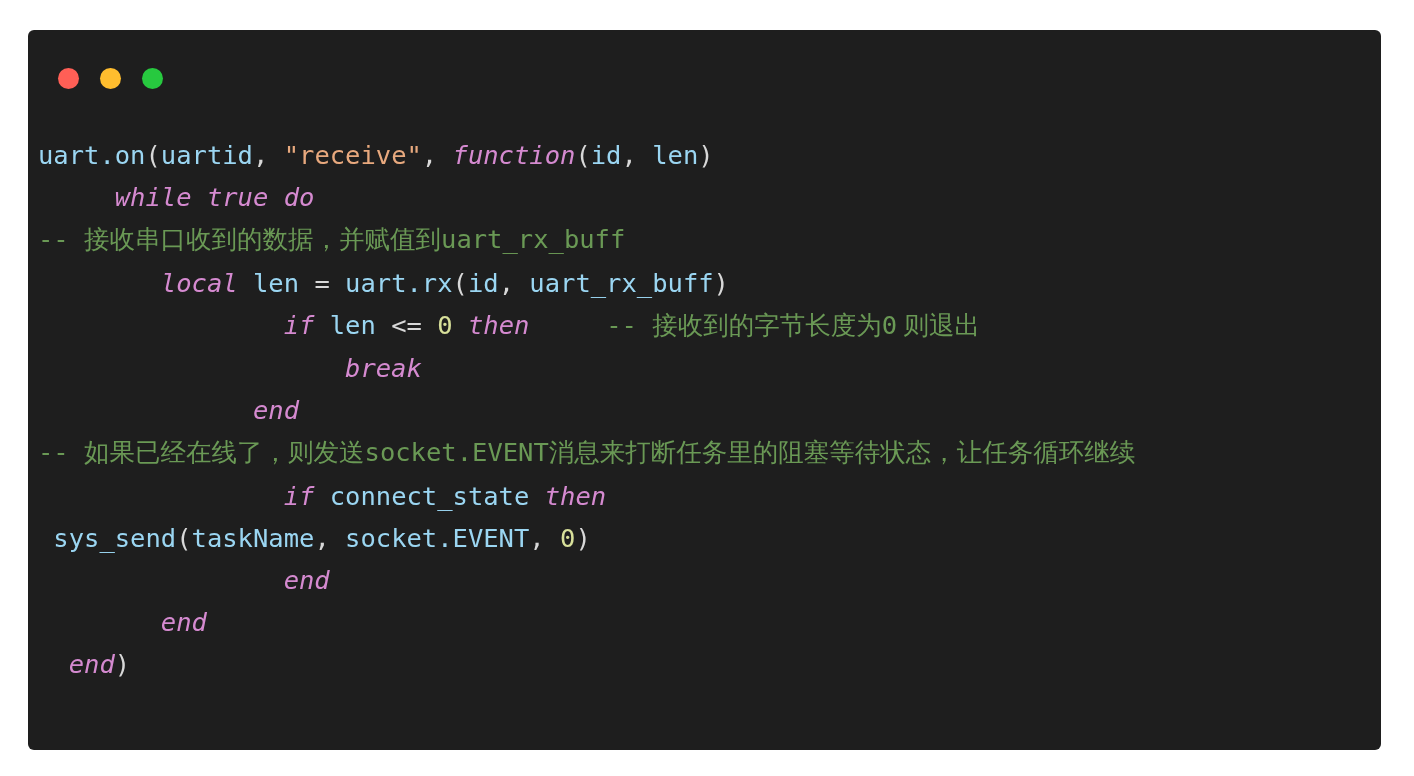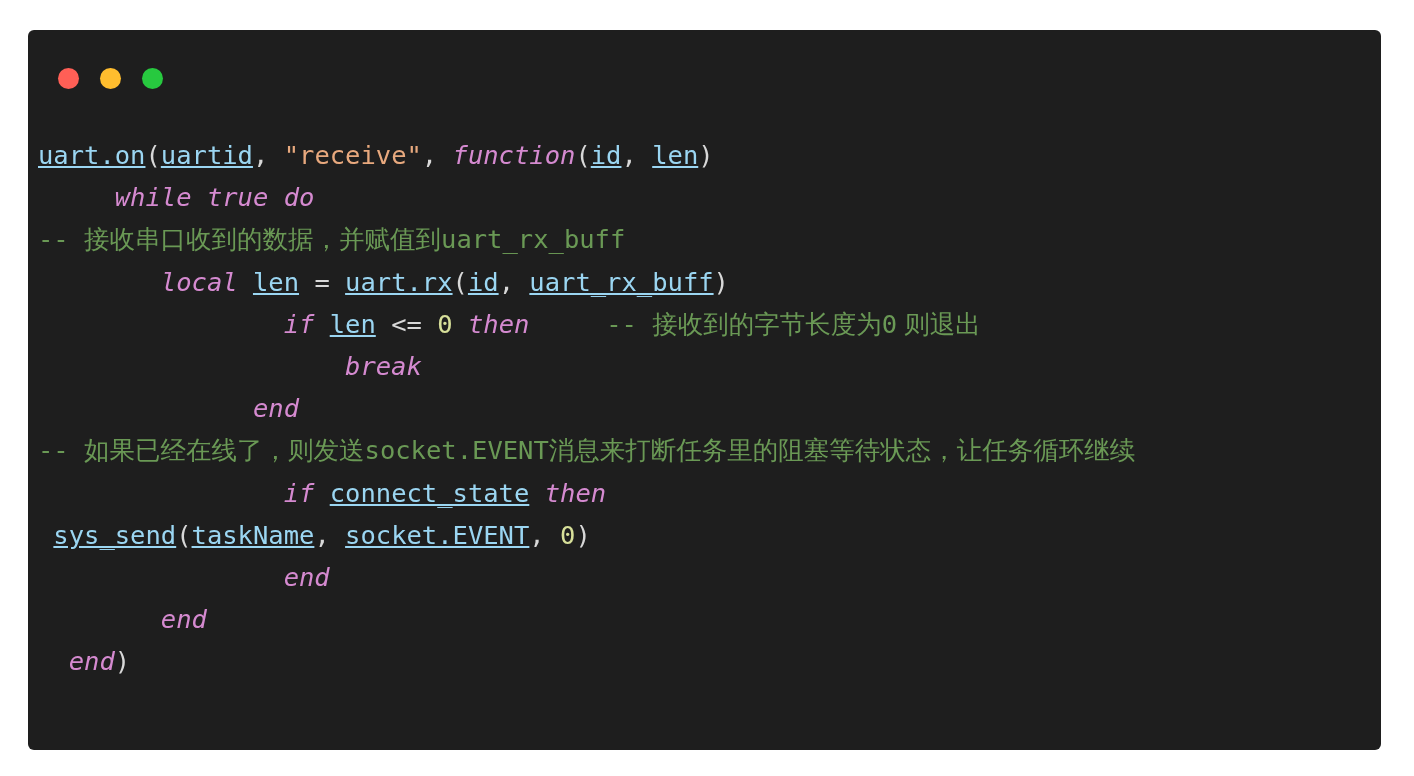--- a/index.html
+++ b/index.html
@@ -66,30 +66,30 @@
     color: #d6d6d6;
     letter-spacing: 0px;
   }
   .ln {
     display: block;
     min-height: 42.2px;
   }
 
   
   .kw   { color: #d58ad0; font-style: italic; }
-  .id   { color: #9bd6f2; text-decoration: underline; }
+  .id   { color: #9bd6f2; }
   .str  { color: #e8a97e; }
   .cmt  { color: #6a9955; }
   .num  { color: #d8e09a; }
   .op   { color: #d8d8d8; }
   .pun  { color: #d8d8d8; }
 
   
   .cn {
-    font-family: Liberation Sans, sans-serif;
+    font-family: Liberation Serif, serif;
     font-size: 25.5px;
     text-align: right;
   }
 </style>
 </head>
 <body>
 
 <div id="app">
 
   <div class="code-card">

